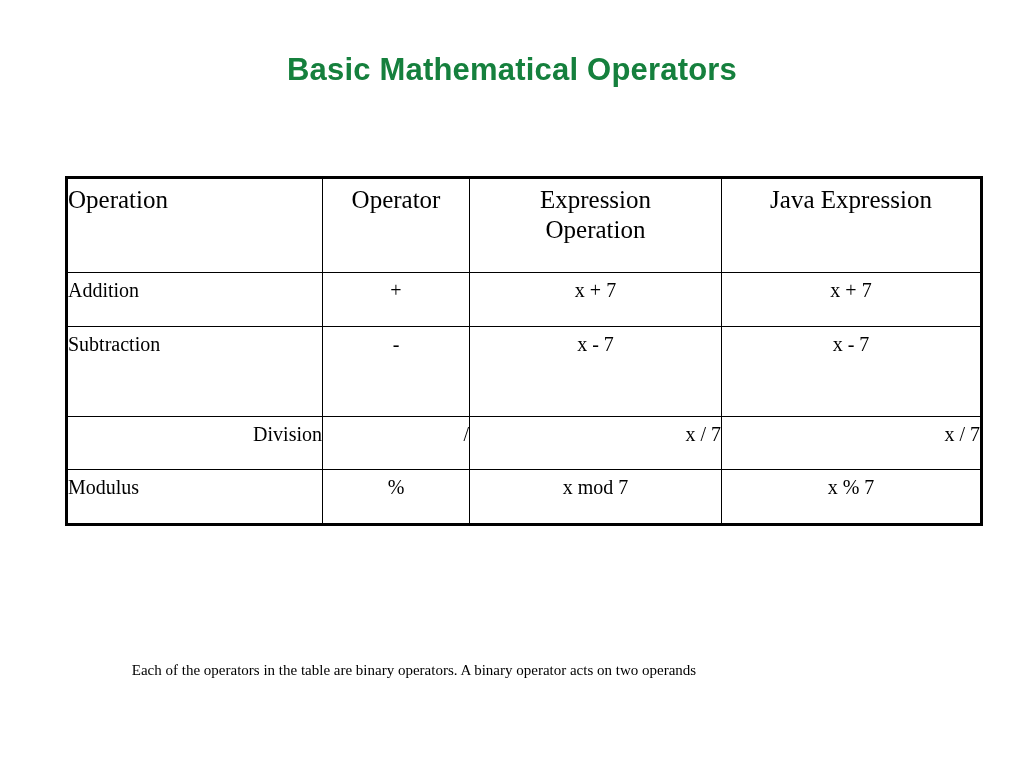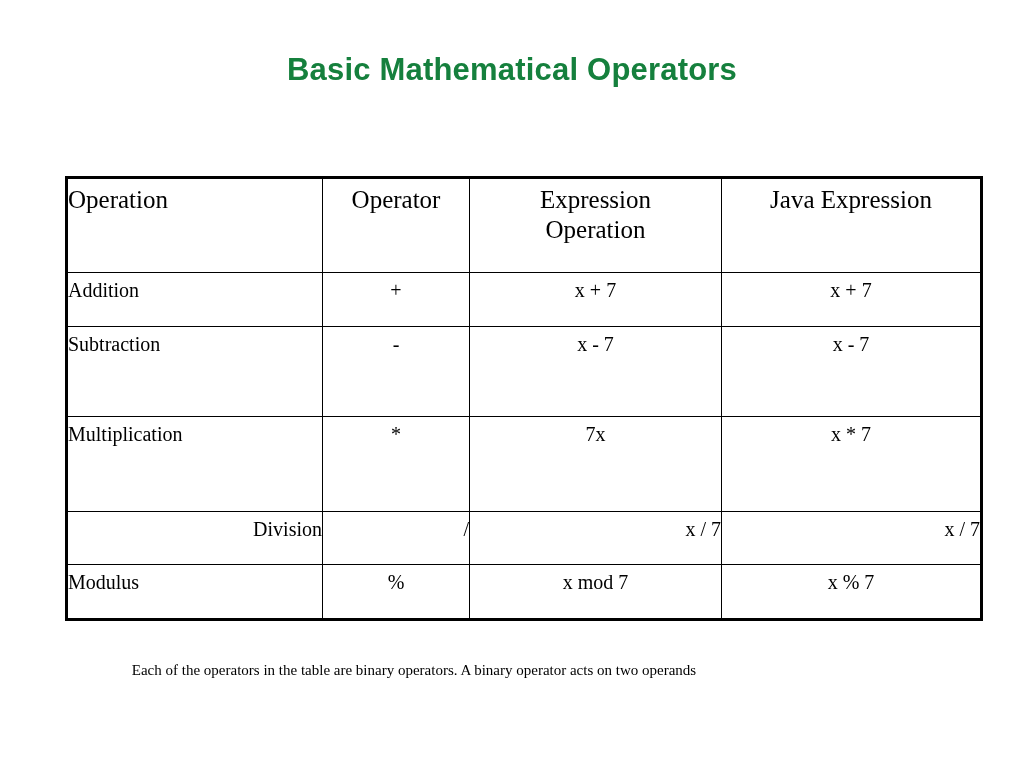--- a/index.html
+++ b/index.html
@@ -123,26 +123,20 @@
         <td class="centered">x + 7</td>
       </tr>
 
       <tr class="r-sub">
         <td class="op-name">Subtraction</td>
         <td class="centered">-</td>
         <td class="centered">x - 7</td>
         <td class="centered">x - 7</td>
       </tr>
 
-      <tr class="r-mul">
-        <td class="op-name">Multiplication</td>
-        <td class="centered">*</td>
-        <td class="centered">7x</td>
-        <td class="centered">x * 7</td>
-      </tr>
 
       <tr class="r-div">
         <td class="op-name">Division</td>
         <td class="centered">/</td>
         <td class="centered">x / 7</td>
         <td class="centered">x / 7</td>
       </tr>
 
       <tr class="r-mod">
         <td class="op-name">Modulus</td>

